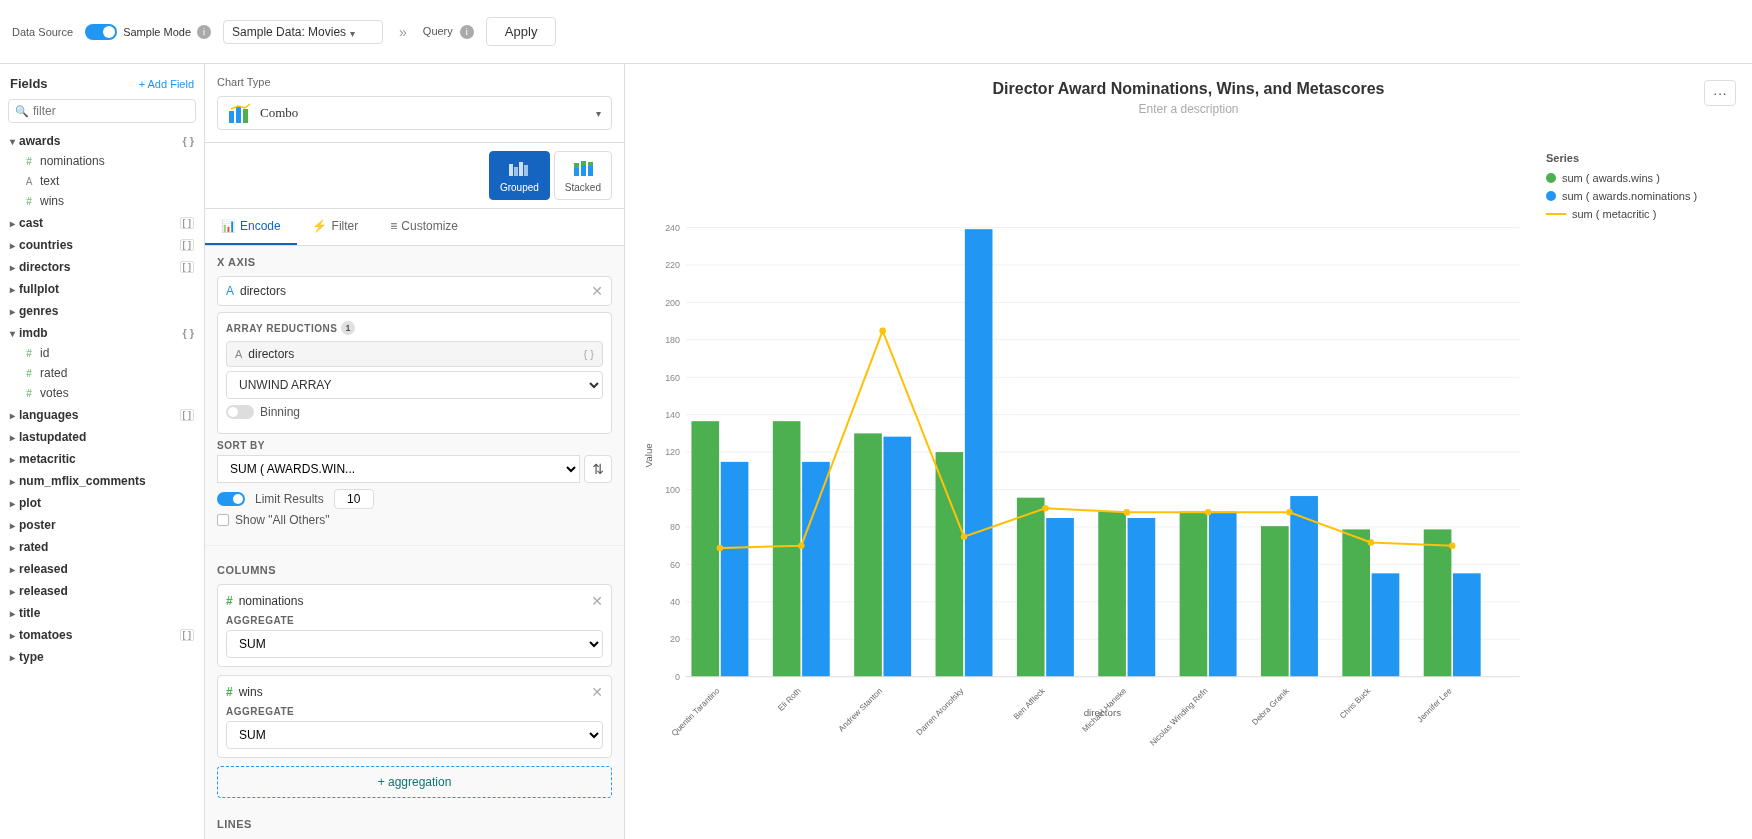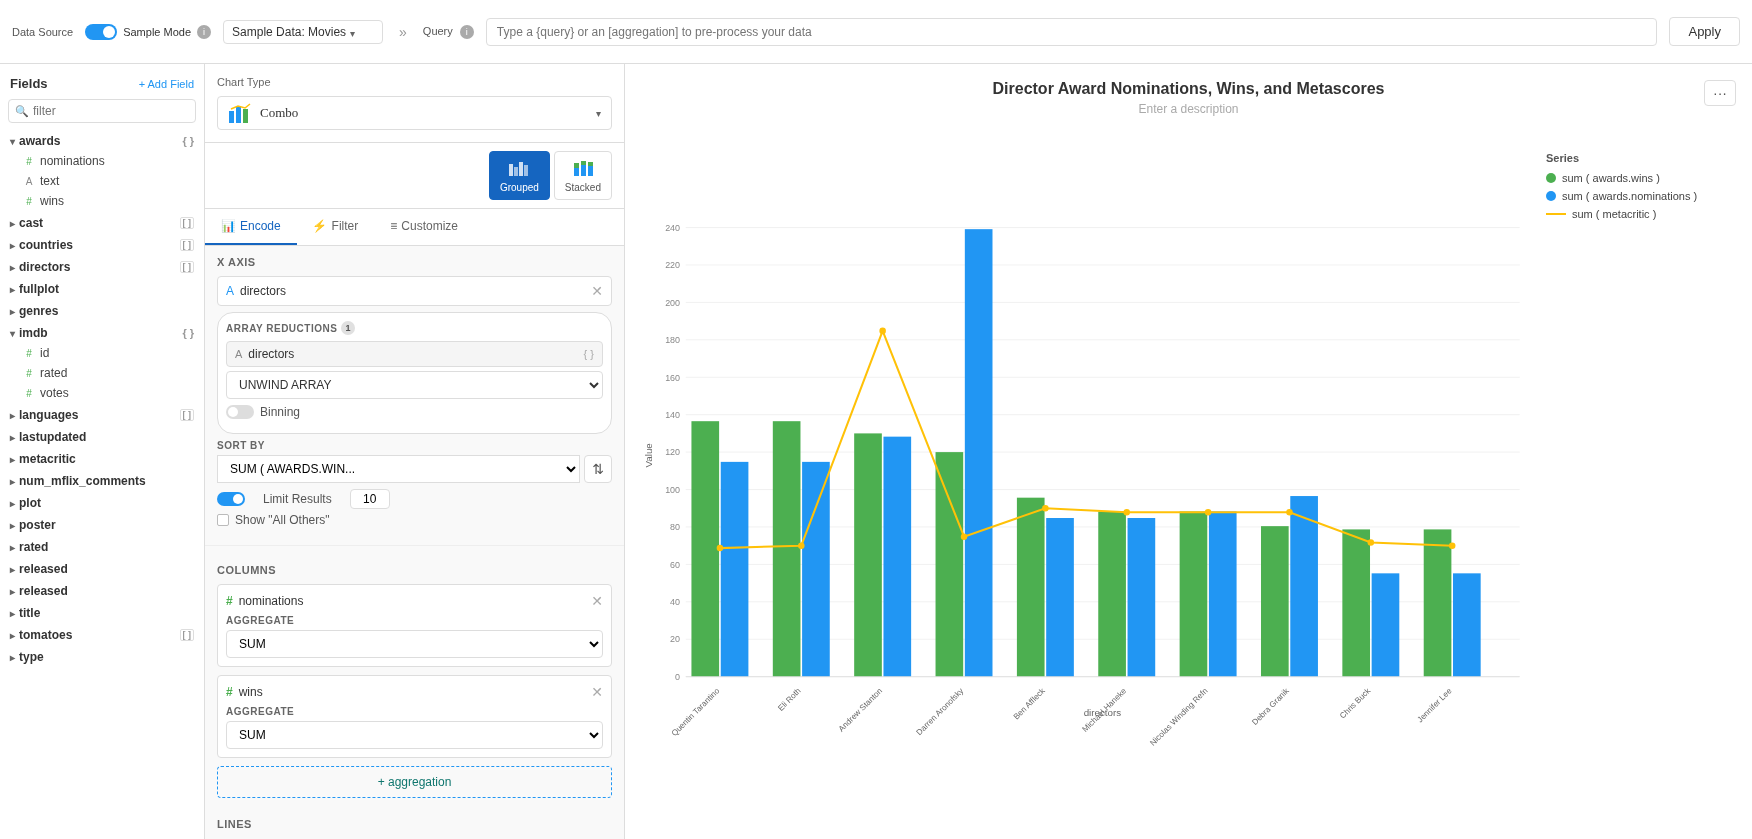--- a/index.html
+++ b/index.html
@@ -58,39 +58,39 @@
     .encode-tab { padding: 10px 16px; font-size: 12px; color: #666; cursor: pointer; border-bottom: 2px solid transparent; display: flex; align-items: center; gap: 4px; }
     .encode-tab.active { color: #1565C0; border-bottom-color: #1565C0; font-weight: 500; }
 
     .encode-section { padding: 10px 12px; }
     .section-label { font-size: 11px; color: #666; font-weight: 600; margin-bottom: 8px; text-transform: uppercase; letter-spacing: 0.5px; }
     .axis-field { display: flex; align-items: center; background: #fff; border: 1px solid #ddd; border-radius: 4px; padding: 6px 8px; margin-bottom: 6px; gap: 6px; }
     .axis-field-icon { color: #2196F3; font-size: 12px; }
     .axis-field-name { flex: 1; font-size: 12px; }
     .axis-field-delete { color: #aaa; cursor: pointer; font-size: 14px; }
 
-    .array-reductions { background: #fff; border: 1px solid #ddd; border-radius: 16px; padding: 8px; margin-bottom: 6px; }
+    .array-reductions { background: #fff; border: 1px solid #ddd; border-radius: 4px; padding: 8px; margin-bottom: 6px; }
     .array-reductions-header { font-size: 10px; color: #666; font-weight: 600; text-transform: uppercase; letter-spacing: 0.5px; margin-bottom: 6px; display: flex; align-items: center; gap: 4px; }
     .array-red-badge { background: #e0e0e0; border-radius: 50%; width: 14px; height: 14px; display: flex; align-items: center; justify-content: center; font-size: 9px; color: #555; }
     .directors-sub-field { display: flex; align-items: center; background: #f5f5f5; border: 1px solid #ddd; border-radius: 4px; padding: 5px 8px; margin-bottom: 4px; gap: 6px; }
     .directors-sub-field-name { flex: 1; font-size: 12px; }
     .unwind-select { width: 100%; margin-bottom: 6px; }
     .unwind-select select { width: 100%; border: 1px solid #ddd; border-radius: 4px; padding: 5px 8px; font-size: 12px; background: #fff; color: #333; }
     .binning-row { display: flex; align-items: center; gap: 6px; margin-bottom: 6px; }
     .toggle-small { width: 28px; height: 14px; background: #ddd; border-radius: 7px; position: relative; cursor: pointer; }
     .toggle-small::after { content: ''; position: absolute; width: 10px; height: 10px; background: #fff; border-radius: 50%; top: 2px; left: 2px; }
     .binning-label { font-size: 12px; color: #555; }
 
     .sort-by-row { margin-bottom: 6px; }
     .sort-by-label { font-size: 10px; color: #666; font-weight: 600; text-transform: uppercase; letter-spacing: 0.5px; margin-bottom: 4px; }
     .sort-by-select { display: flex; align-items: center; gap: 4px; }
     .sort-by-select select { flex: 1; border: 1px solid #ddd; border-radius: 0; padding: 5px 8px; font-size: 12px; background: #fff; }
     .sort-direction-btn { width: 28px; height: 28px; border: 1px solid #ddd; border-radius: 4px; background: #fff; cursor: pointer; display: flex; align-items: center; justify-content: center; font-size: 14px; color: #555; }
 
-    .limit-row { display: flex; align-items: center; gap: 18px; margin-bottom: 4px; }
+    .limit-row { display: flex; align-items: center; gap: 10px; margin-bottom: 4px; }
     .toggle-blue { width: 28px; height: 14px; background: #2196F3; border-radius: 7px; position: relative; cursor: pointer; }
     .toggle-blue::after { content: ''; position: absolute; width: 10px; height: 10px; background: #fff; border-radius: 50%; top: 2px; right: 2px; }
     .limit-label { font-size: 12px; color: #555; }
     .limit-input { width: 40px; border: 1px solid #ddd; border-radius: 4px; padding: 2px 4px; font-size: 12px; text-align: center; }
     .show-others-row { display: flex; align-items: center; gap: 6px; }
     .checkbox-small { width: 12px; height: 12px; border: 1px solid #bbb; border-radius: 2px; background: #fff; cursor: pointer; }
     .show-others-label { font-size: 12px; color: #555; }
 
     .divider { border: none; border-top: 1px solid #eee; margin: 8px 0; }
 
@@ -133,21 +133,20 @@
   </div>
   <div class="data-source-select">
     <span>Sample Data: Movies</span>
     <span class="chevron-icon">▾</span>
   </div>
   <span class="arrow-icon">»</span>
   <span class="query-label">
     <span>Query</span>
     <span class="info-badge" style="margin-left:4px;">i</span>
   </span>
-  <input class="query-input" type="text" placeholder="Type a {query} or an [aggregation] to pre-process your data" style="">
   <button class="apply-btn">Apply</button>
 </div>
 
 <div class="main">
 
   <div class="fields-panel">
     <div class="fields-header">
       <span class="fields-title">Fields</span>
       <span class="add-field-btn">+ Add Field</span>
     </div>

